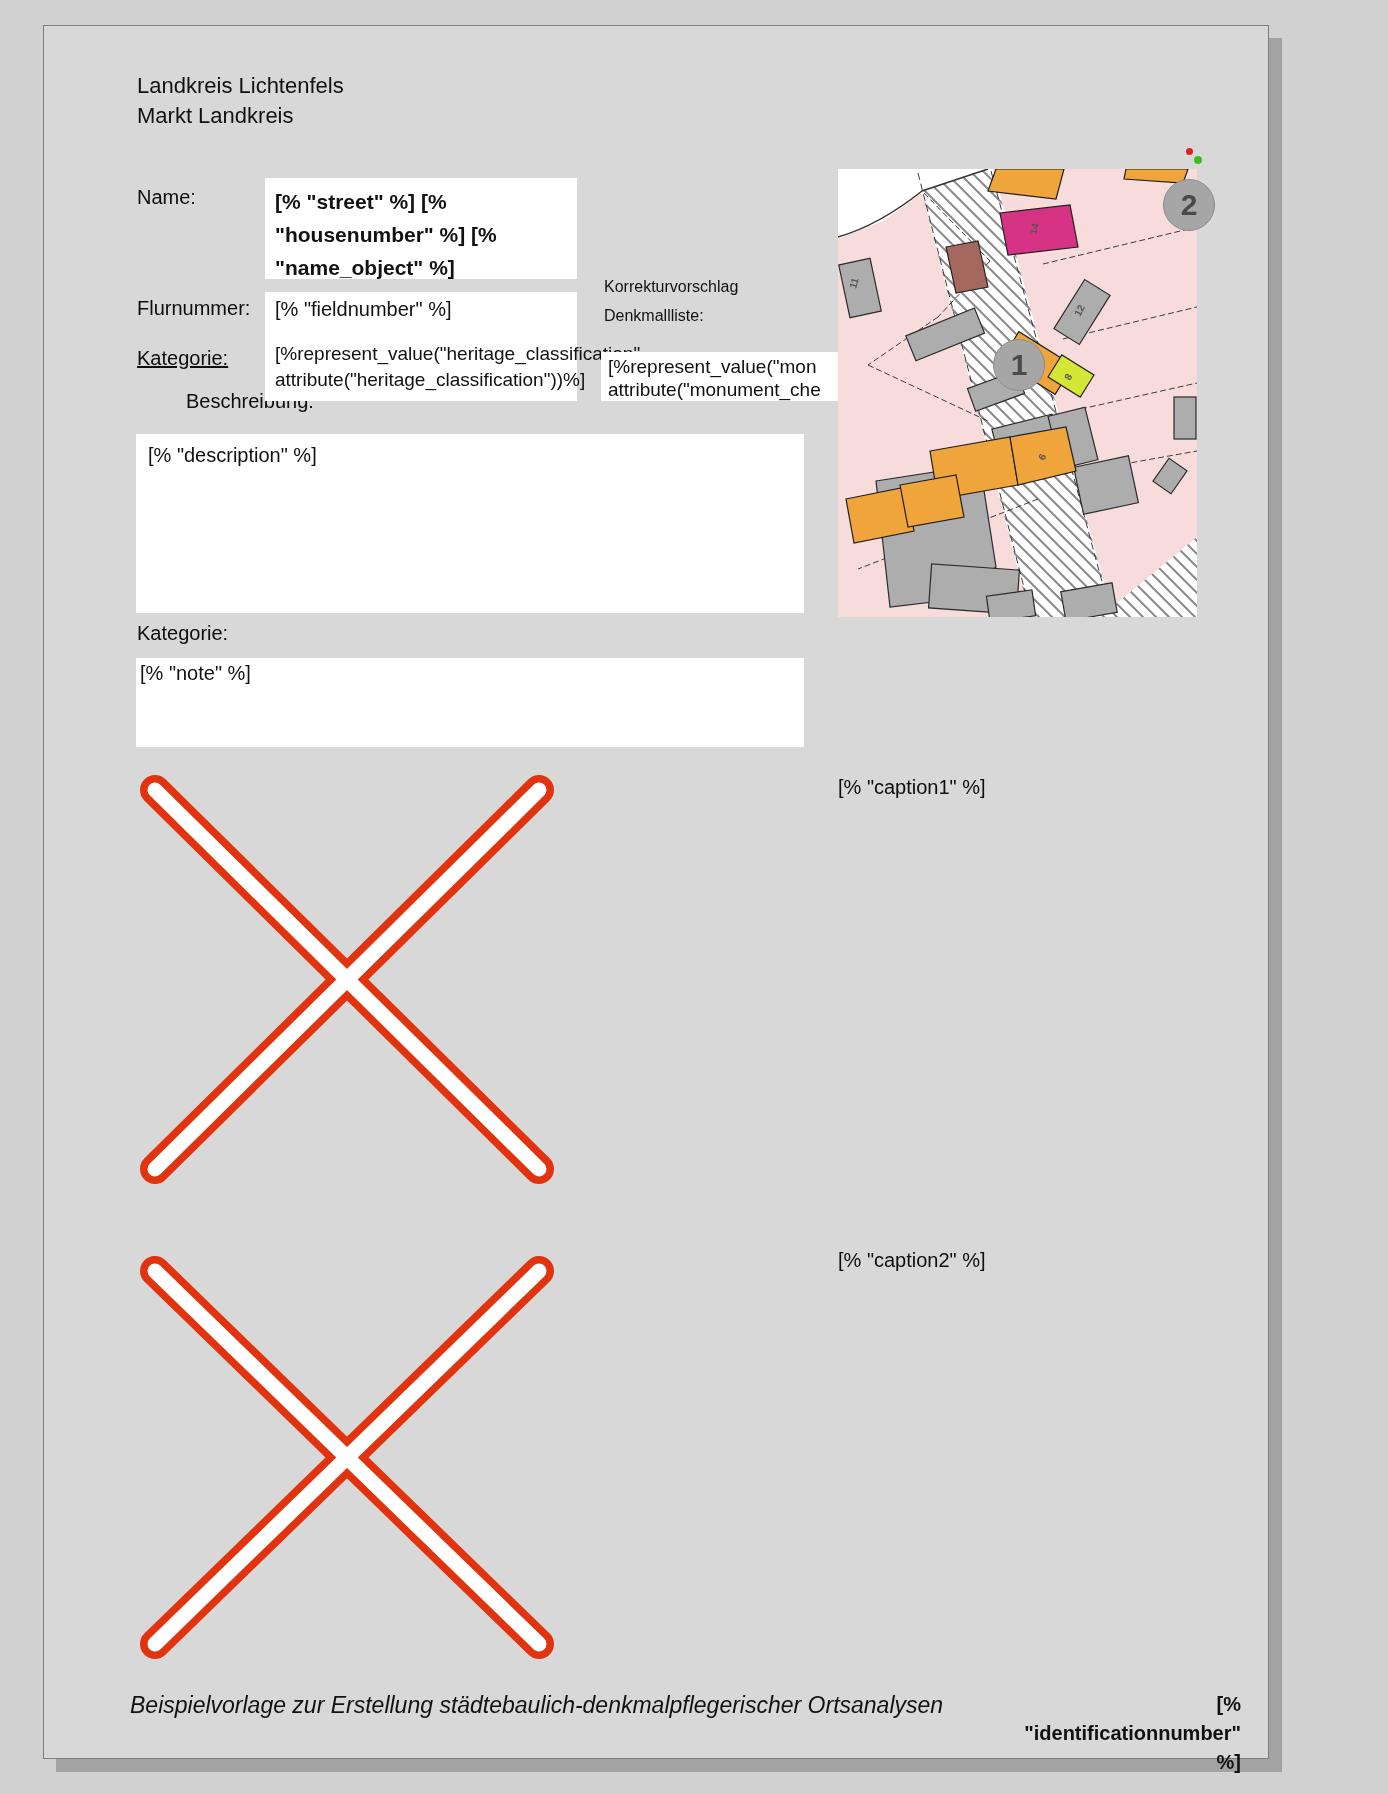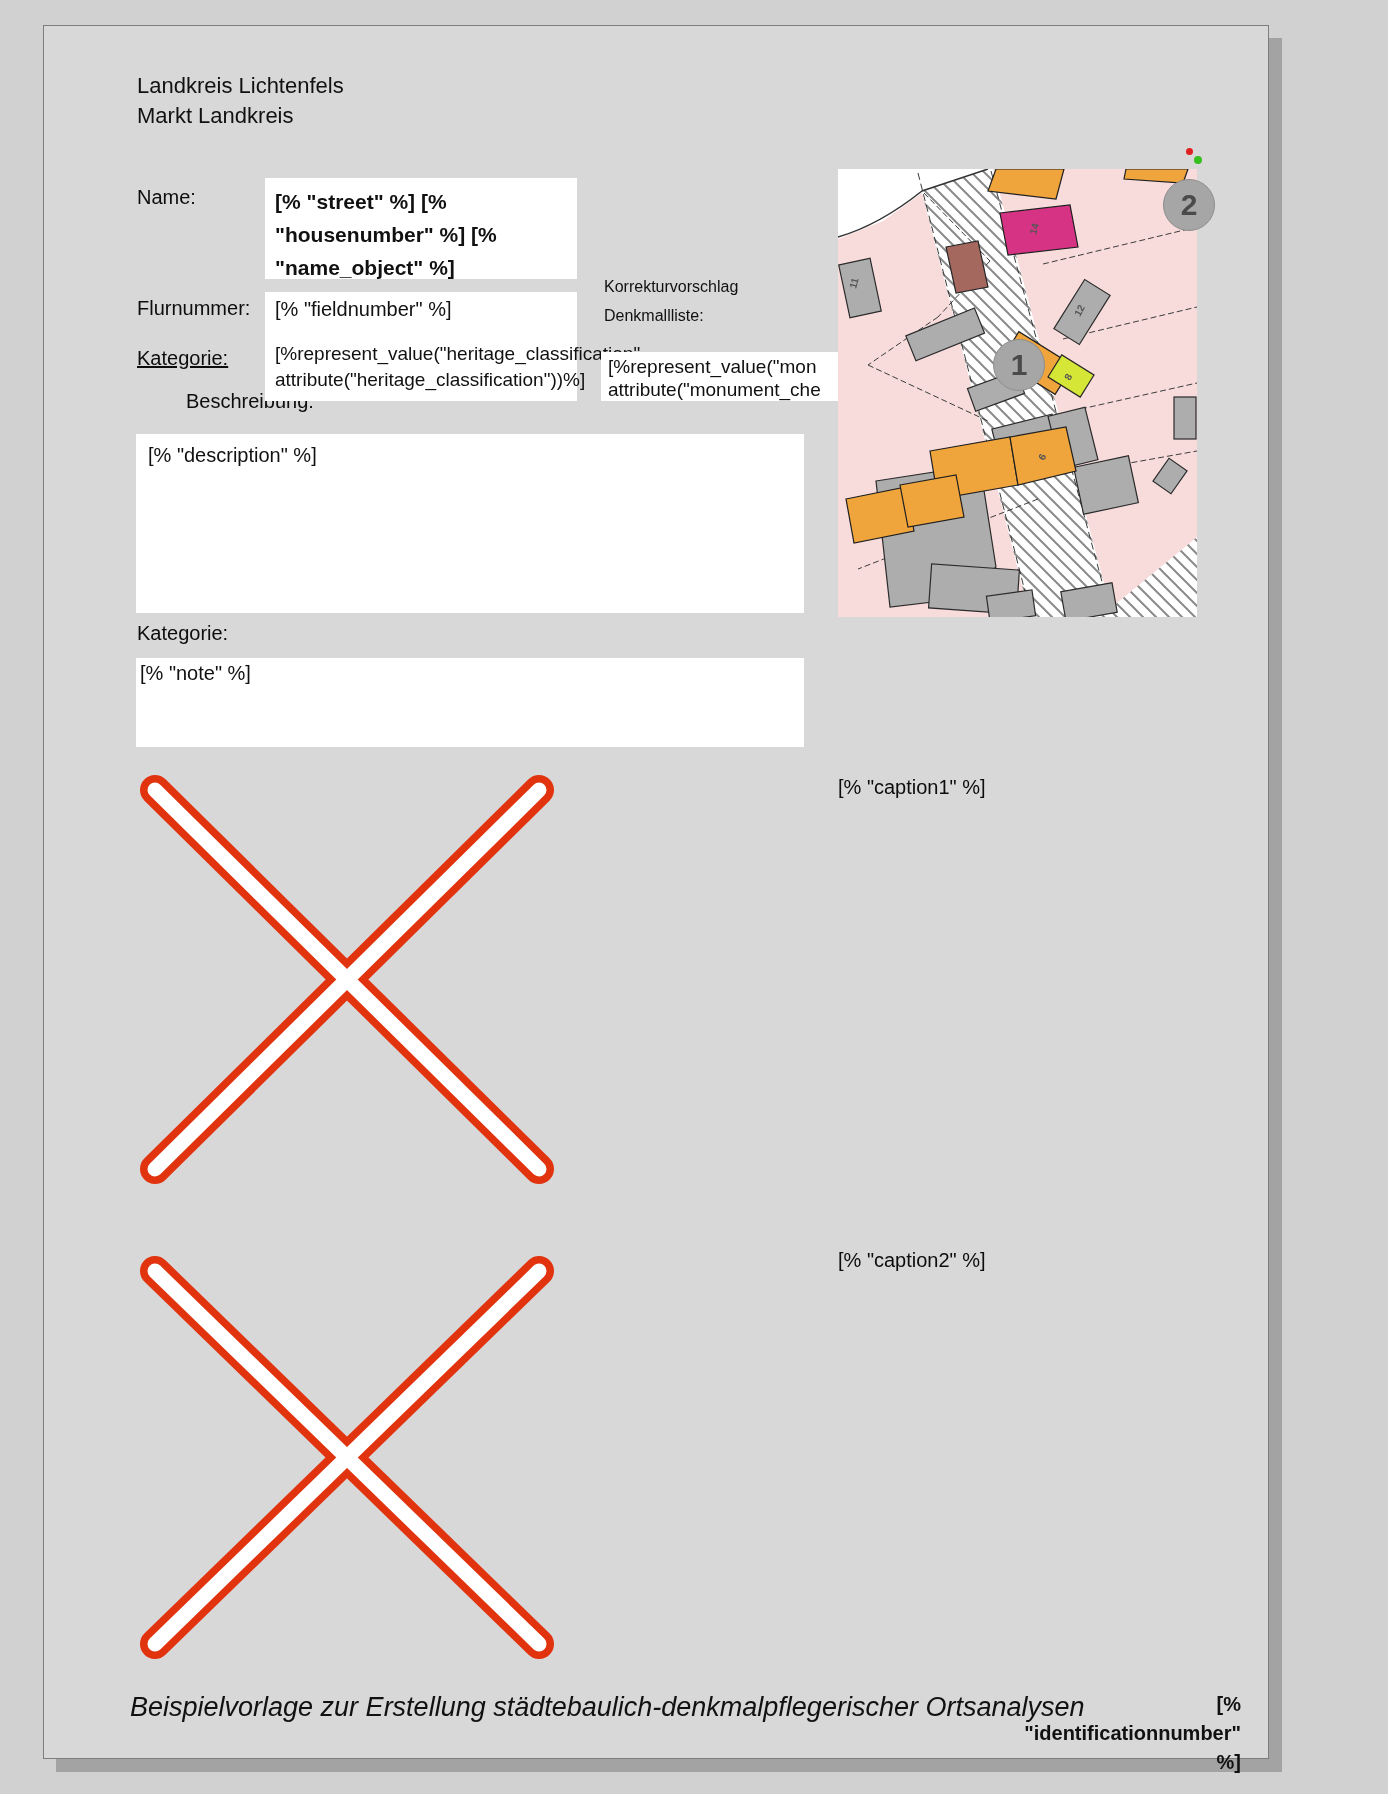--- a/index.html
+++ b/index.html
@@ -36,21 +36,21 @@
   .ximg2{left:94px;top:1228px;width:418px;height:407px;}
   .mapframe{left:794px;top:143px;width:359px;height:448px;z-index:5;overflow:hidden;background:#fff;}
   .marker{width:50px;height:50px;border-radius:50%;background:#a6a6a6;border:1px solid #8d8d8d;
           z-index:6;display:flex;align-items:center;justify-content:center;
           font-size:30px;font-weight:bold;color:#4a4a4a;}
   .marker1{left:949px;top:313px;}
   .marker2{left:1119px;top:153px;}
   .dot{border-radius:50%;z-index:7;}
   .dot-red{left:1142px;top:122px;width:7px;height:7px;background:#e02020;}
   .dot-green{left:1150px;top:130px;width:8px;height:8px;background:#35c01e;}
-  .footer-note{left:86px;top:1666px;font-size:27px;font-style:italic;white-space:nowrap;}
+  .footer-note{left:86px;top:1666px;font-size:23px;font-style:italic;white-space:nowrap;}
   .footer-id{left:917px;top:1664px;width:280px;text-align:right;
              font-size:20px;font-weight:bold;line-height:29px;z-index:8;}
   svg text{font-family:"Liberation Sans","DejaVu Sans",sans-serif;}
 </style>
 </head>
 <body>
 
 <div id="canvas">
   <div class="page">
 

